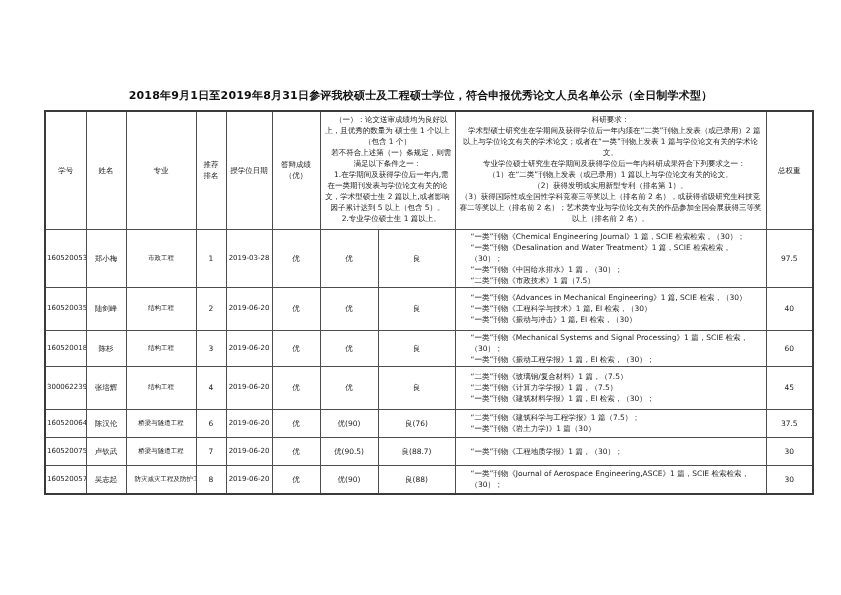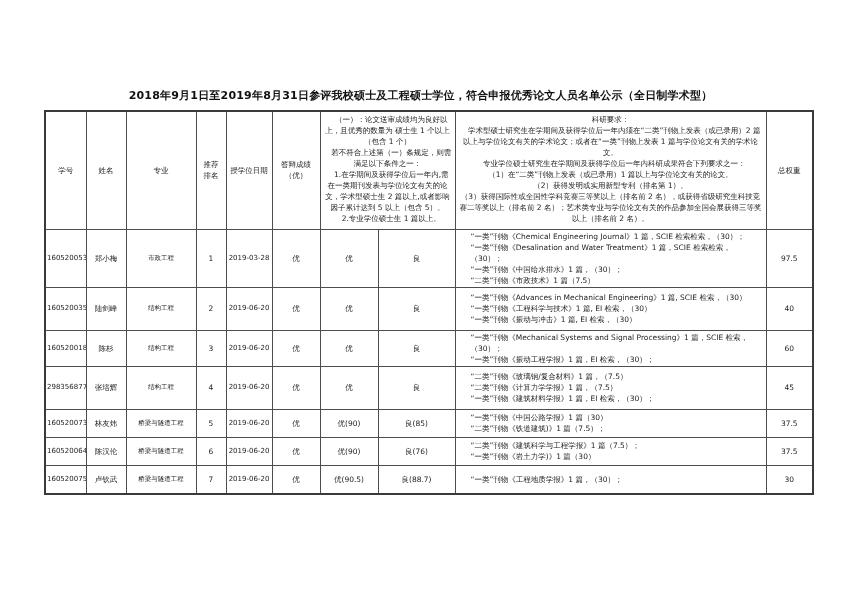--- a/index.html
+++ b/index.html
@@ -125,45 +125,32 @@
         <td>3</td>
         <td class="cell-date">2019-06-20</td>
         <td>优</td>
         <td>优</td>
         <td>良</td>
         <td class="pubs-cell">“一类”刊物《Mechanical Systems and Signal Processing》1 篇，SCIE 检索，（30）；
 “一类”刊物《振动工程学报》1 篇，EI 检索，（30）；</td>
         <td>60</td>
       </tr>
       <tr class="r4">
-        <td class="cell-id">298356877</td>
+        <td class="cell-id">300062239</td>
         <td>张培辉</td>
         <td class="cell-major">结构工程</td>
         <td>4</td>
         <td class="cell-date">2019-06-20</td>
         <td>优</td>
         <td>优</td>
         <td>良</td>
         <td class="pubs-cell">“二类”刊物《玻璃钢/复合材料》1 篇，（7.5）
 “二类”刊物《计算力学学报》1 篇，（7.5）
 “一类”刊物《建筑材料学报》1 篇，EI 检索，（30）；</td>
         <td>45</td>
-      </tr>
-      <tr class="r5">
-        <td class="cell-id">160520073</td>
-        <td>林友炜</td>
-        <td class="cell-major">桥梁与隧道工程</td>
-        <td>5</td>
-        <td class="cell-date">2019-06-20</td>
-        <td>优</td>
-        <td>优(90)</td>
-        <td>良(85)</td>
-        <td class="pubs-cell">“一类”刊物《中国公路学报》1 篇（30）
-“二类”刊物《铁道建筑)》1 篇（7.5）；</td>
-        <td>37.5</td>
       </tr>
       <tr class="r6">
         <td class="cell-id">160520064</td>
         <td>陈汉伦</td>
         <td class="cell-major">桥梁与隧道工程</td>
         <td>6</td>
         <td class="cell-date">2019-06-20</td>
         <td>优</td>
         <td>优(90)</td>
         <td>良(76)</td>
@@ -176,15 +163,27 @@
         <td>卢钦武</td>
         <td class="cell-major">桥梁与隧道工程</td>
         <td>7</td>
         <td class="cell-date">2019-06-20</td>
         <td>优</td>
         <td>优(90.5)</td>
         <td>良(88.7)</td>
         <td class="pubs-cell">“一类”刊物《工程地质学报》1 篇，（30）；</td>
         <td>30</td>
       </tr>
+      <tr class="r8">
+        <td class="cell-id">160520057</td>
+        <td>吴志起</td>
+        <td class="cell-major">防灾减灾工程及防护工程</td>
+        <td>8</td>
+        <td class="cell-date">2019-06-20</td>
+        <td>优</td>
+        <td>优(90)</td>
+        <td>良(88)</td>
+        <td class="pubs-cell">“一类”刊物《Journal of Aerospace Engineering,ASCE》1 篇，SCIE 检索检索，（30）；</td>
+        <td>30</td>
+      </tr>
     </tbody>
   </table>
 </div>
 
 </body></html>

